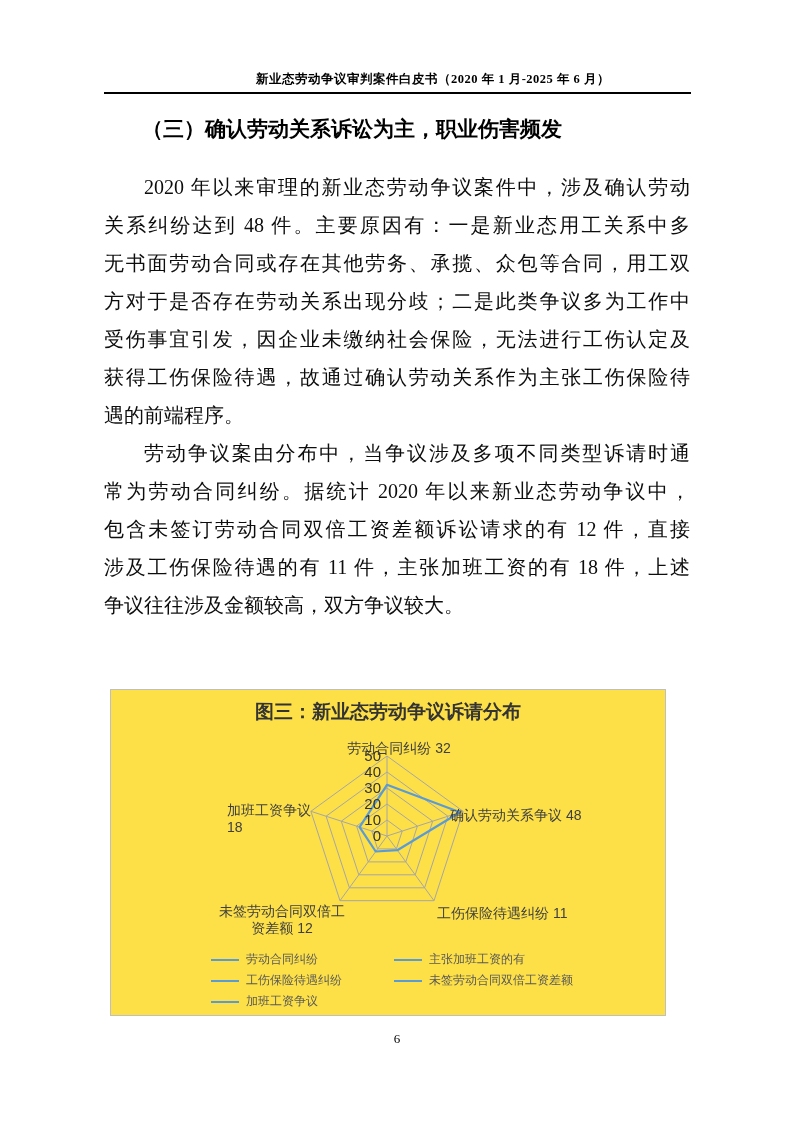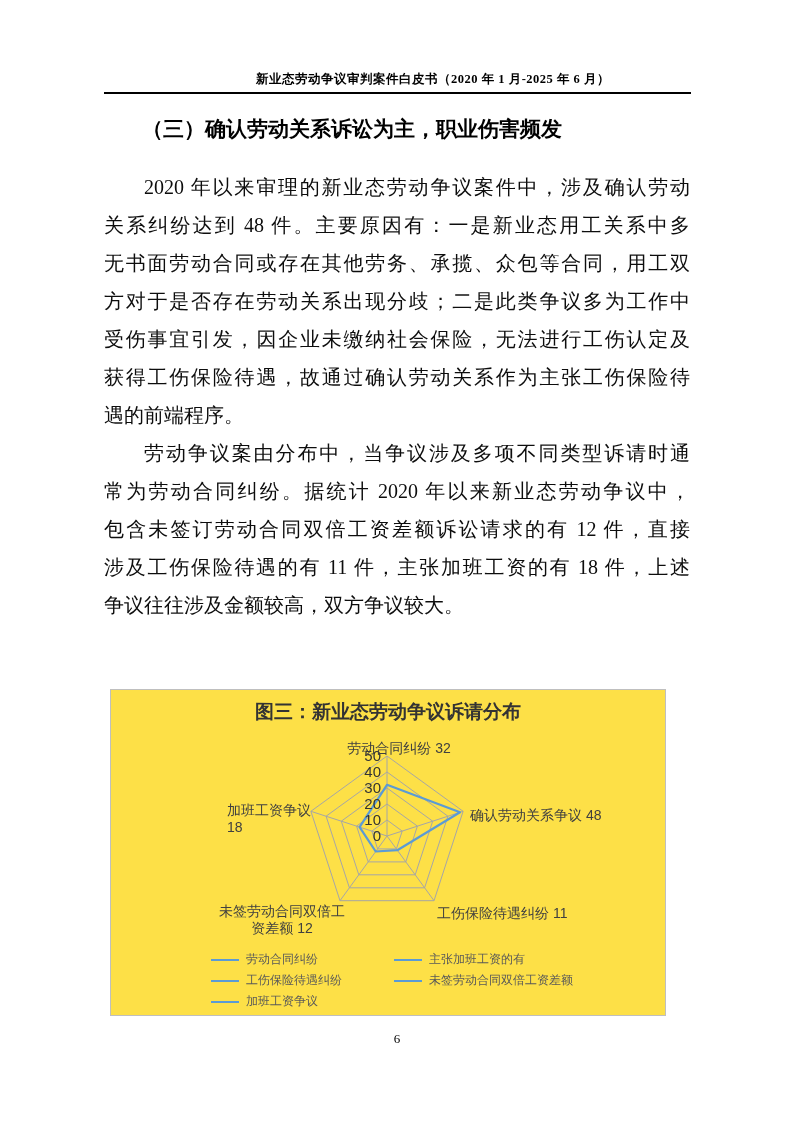--- a/index.html
+++ b/index.html
@@ -104,21 +104,21 @@
         <polygon points="276.0,58.8 349.0,86.3 286.3,124.2 264.7,125.5 248.6,101.1" fill="none" stroke="#5b9bd5" stroke-width="2.2" stroke-linejoin="round"></polygon>
         <text x="270" y="35.0" text-anchor="end" font-size="15" fill="#333333">50</text>
         <text x="270" y="51.0" text-anchor="end" font-size="15" fill="#333333">40</text>
         <text x="270" y="67.0" text-anchor="end" font-size="15" fill="#333333">30</text>
         <text x="270" y="83.0" text-anchor="end" font-size="15" fill="#333333">20</text>
         <text x="270" y="99.0" text-anchor="end" font-size="15" fill="#333333">10</text>
         <text x="270" y="115.0" text-anchor="end" font-size="15" fill="#333333">0</text>
       </svg>
     <div id="axis-labels">
         <div class="axis-label" style="left: 148px; top: 50px; width: 280px; text-align: center;">劳动合同纠纷 32</div>
-        <div class="axis-label nowrap" style="left: 359px; top: 117px; text-align: left;">确认劳动关系争议 48</div>
+        <div class="axis-label nowrap" style="left: 339px; top: 117px; text-align: left;">确认劳动关系争议 48</div>
         <div class="axis-label nowrap" style="left: 326px; top: 215px; text-align: right;">工伤保险待遇纠纷 11</div>
         <div class="axis-label" style="left: 105px; top: 213px; width: 132px; text-align: center;">未签劳动合同双倍工资差额 12</div>
         <div class="axis-label" style="left: 116px; top: 112px; width: 90px; text-align: left;">加班工资争议 18</div>
       </div>
     <div class="legend" id="legend">
         <div class="legend-item">
           <span class="legend-line" style="background: rgb(91, 155, 213);"></span>
           <span class="legend-text">劳动合同纠纷</span>
         </div>
         <div class="legend-item">

